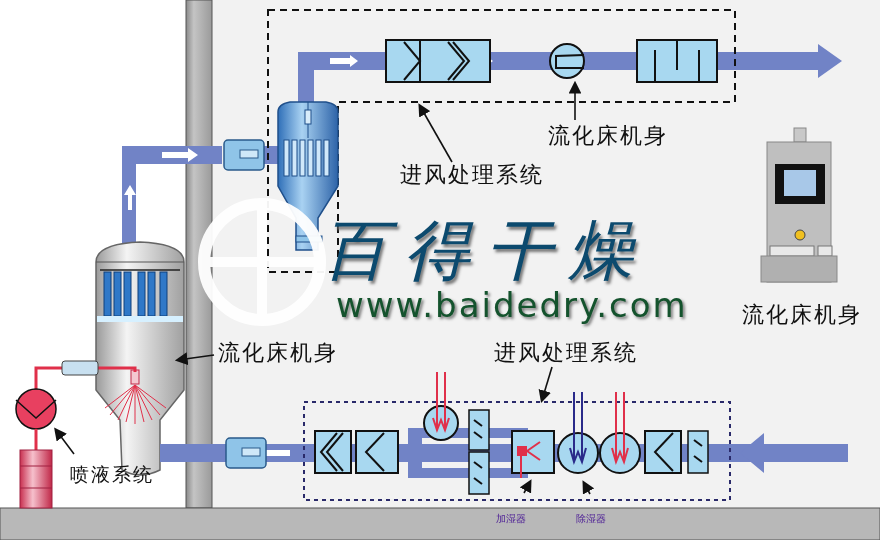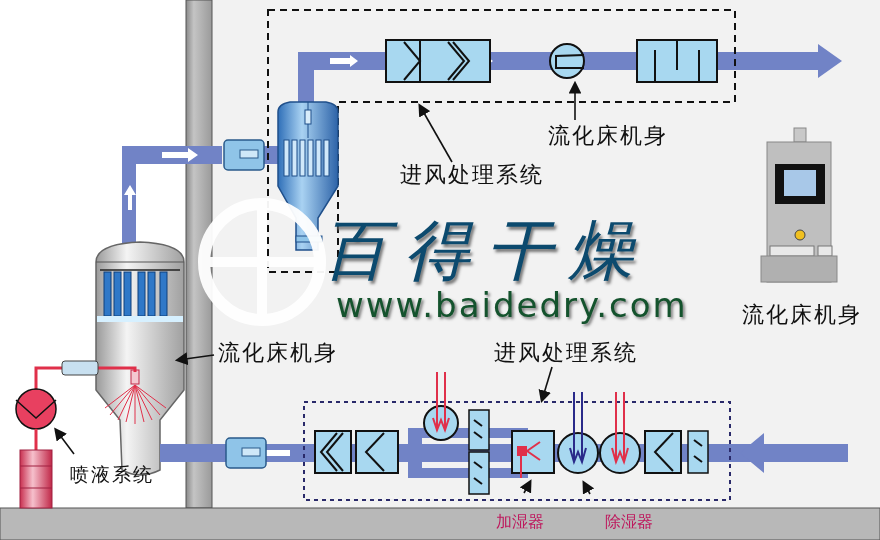--- a/index.html
+++ b/index.html
@@ -1,20 +1,20 @@
 <!DOCTYPE html>
 <html><head>
 <meta charset="utf-8">
 <style>
   html,body{margin:0;padding:0;background:#fff;}
   #stage{position:relative;width:880px;height:540px;overflow:hidden;background:#ffffff;font-family:"DejaVu Sans",sans-serif;}
   svg{position:absolute;left:0;top:0;}
   .lbl{position:absolute;font-family:"DejaVu Serif",serif;color:#111;white-space:nowrap;}
   .lbl-big{font-size:22px;letter-spacing:2px;}
-  .lbl-small{font-size:16px;font-family:"DejaVu Sans",sans-serif;color:#be185d;}
+  .lbl-small{font-size:10px;font-family:"DejaVu Sans",sans-serif;color:#4c1d95;}
   .wm-cn{position:absolute;font-family:"DejaVu Serif",serif;font-size:66px;color:#0c4a6e;letter-spacing:16px;text-shadow:2px 3px 3px #777;white-space:nowrap;font-style:italic;}
   .wm-url{position:absolute;font-family:"DejaVu Sans",sans-serif;font-size:34px;color:#14532d;letter-spacing:2px;text-shadow:2px 2px 3px #777;white-space:nowrap;}
 </style>
 </head>
 <body>
 
 <div id="stage">
 <svg width="880" height="540" viewBox="0 0 880 540">
   <defs>
     <linearGradient id="steel" x1="0" x2="1">
@@ -246,14 +246,14 @@
 <div class="wm-cn" style="left:322px;top:206px;">百得干燥</div>
 <div class="wm-url" style="left:336px;top:285px;">www.baidedry.com</div>
 
 <div class="lbl lbl-big" style="left:548px;top:121px;">流化床机身</div>
 <div class="lbl lbl-big" style="left:400px;top:160px;">进风处理系统</div>
 <div class="lbl lbl-big" style="left:742px;top:300px;">流化床机身</div>
 <div class="lbl lbl-big" style="left:218px;top:338px;">流化床机身</div>
 <div class="lbl lbl-big" style="left:494px;top:338px;">进风处理系统</div>
 <div class="lbl lbl-big" style="left:70px;top:462px;font-size:19px;">喷液系统</div>
 <div class="lbl lbl-small" style="left:496px;top:512px;">加湿器</div>
-<div class="lbl lbl-small" style="left:605px;top:512px;">除湿器</div>
+<div class="lbl lbl-small" style="left:576px;top:512px;">除湿器</div>
 </div>
 
 </body></html>

